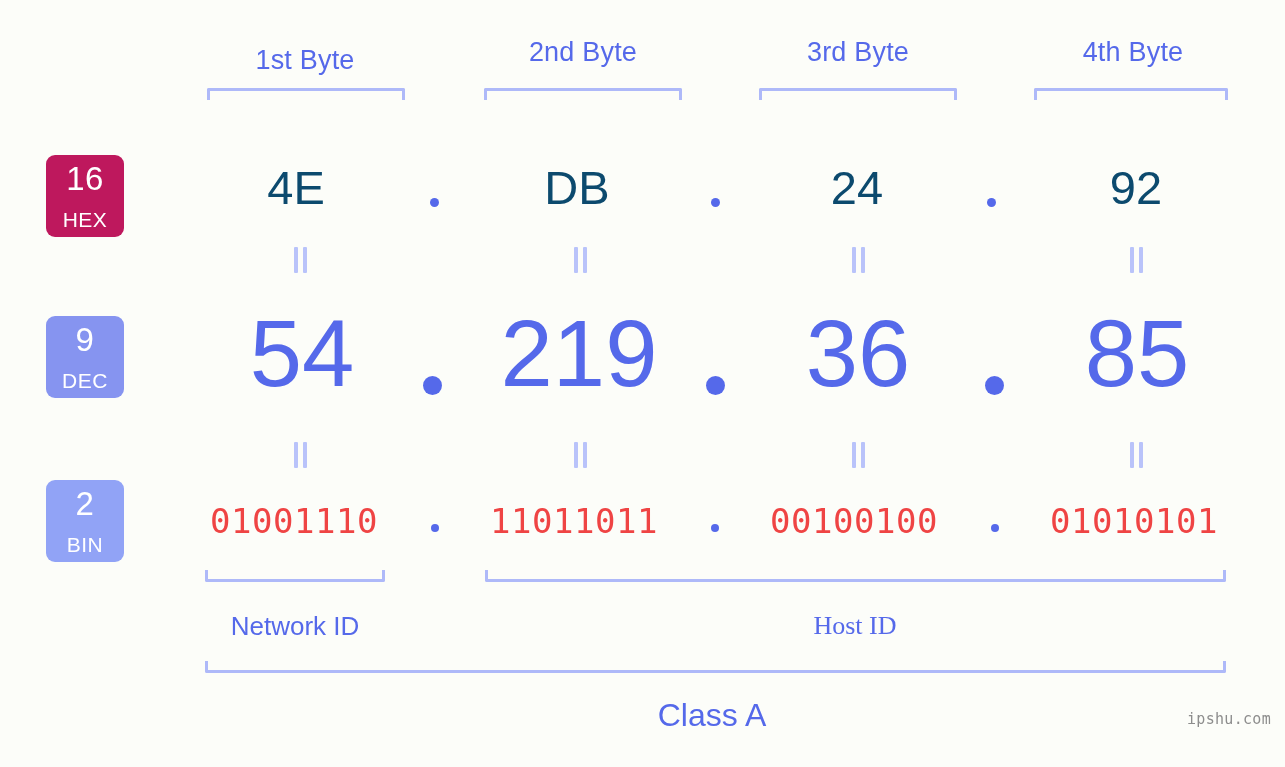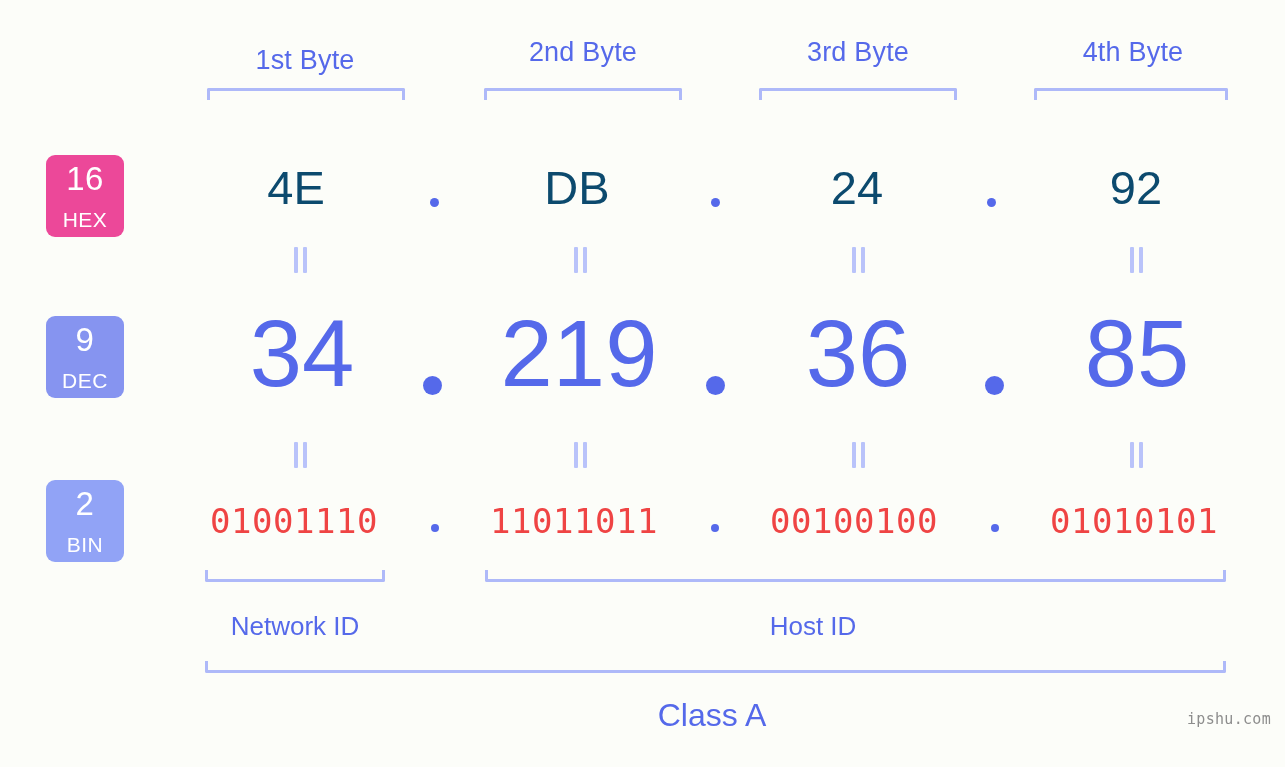--- a/index.html
+++ b/index.html
@@ -181,21 +181,21 @@
   <div class="byte-label" style="left:205px; width:200px;margin-top:8px;">1st Byte</div>
   <div class="byte-label" style="left:483px; width:200px;">2nd Byte</div>
   <div class="byte-label" style="left:758px; width:200px;">3rd Byte</div>
   <div class="byte-label" style="left:1033px; width:200px;">4th Byte</div>
 
   <div class="bracket-down" style="left:207px; top:88px; width:198px;"></div>
   <div class="bracket-down" style="left:484px; top:88px; width:198px;"></div>
   <div class="bracket-down" style="left:759px; top:88px; width:198px;"></div>
   <div class="bracket-down" style="left:1034px; top:88px; width:194px;"></div>
 
-  <div class="badge" style="top:155px; background:#ec4899;">
+  <div class="badge" style="top:155px; background:#be185d;">
     <span class="base-num">16</span>
     <span class="base-name">HEX</span>
   </div>
   <div class="badge" style="top:316px; background:#8694f0;">
     <span class="base-num">9</span>
     <span class="base-name">DEC</span>
   </div>
   <div class="badge" style="top:480px; background:#91a3f6;">
     <span class="base-num">2</span>
     <span class="base-name">BIN</span>
@@ -211,21 +211,21 @@
     <div class="dot hex" style="left:711px;"></div>
     <div class="dot hex" style="left:987px;"></div>
   </div>
 
   <div class="eq" style="left:293px; top:247px;"></div>
   <div class="eq" style="left:573px; top:247px;"></div>
   <div class="eq" style="left:851px; top:247px;"></div>
   <div class="eq" style="left:1129px; top:247px;"></div>
 
   <div class="dec-row">
-    <div class="cell" style="left:202px; width:200px;">34</div>
+    <div class="cell" style="left:202px; width:200px;">54</div>
     <div class="cell" style="left:479px; width:200px;">219</div>
     <div class="cell" style="left:758px; width:200px;">36</div>
     <div class="cell" style="left:1037px; width:200px;">85</div>
 
     <div class="dot dec" style="left:423px;"></div>
     <div class="dot dec" style="left:706px;"></div>
     <div class="dot dec" style="left:985px;"></div>
   </div>
 
   <div class="eq" style="left:293px; top:442px;"></div>
@@ -241,20 +241,20 @@
 
     <div class="dot bin" style="left:431px;"></div>
     <div class="dot bin" style="left:711px;"></div>
     <div class="dot bin" style="left:991px;"></div>
   </div>
 
   <div class="bracket-up" style="left:205px; top:570px; width:180px;"></div>
   <div class="bracket-up" style="left:485px; top:570px; width:741px;"></div>
 
   <div class="section-label" style="left:195px; top:608px; width:200px;">Network ID</div>
-  <div class="section-label" style="left:713px; top:608px; width:200px;">Host ID</div>
+  <div class="section-label" style="left:755px; top:608px; width:200px;font-family:Liberation Serif, serif;">Host ID</div>
 
   <div class="bracket-up" style="left:205px; top:661px; width:1021px;"></div>
   <div class="class-label" style="left:612px; top:696px; width:200px;">Class A</div>
 
   <div class="watermark">ipshu.com</div>
 
 </div>
 
 </body></html>

